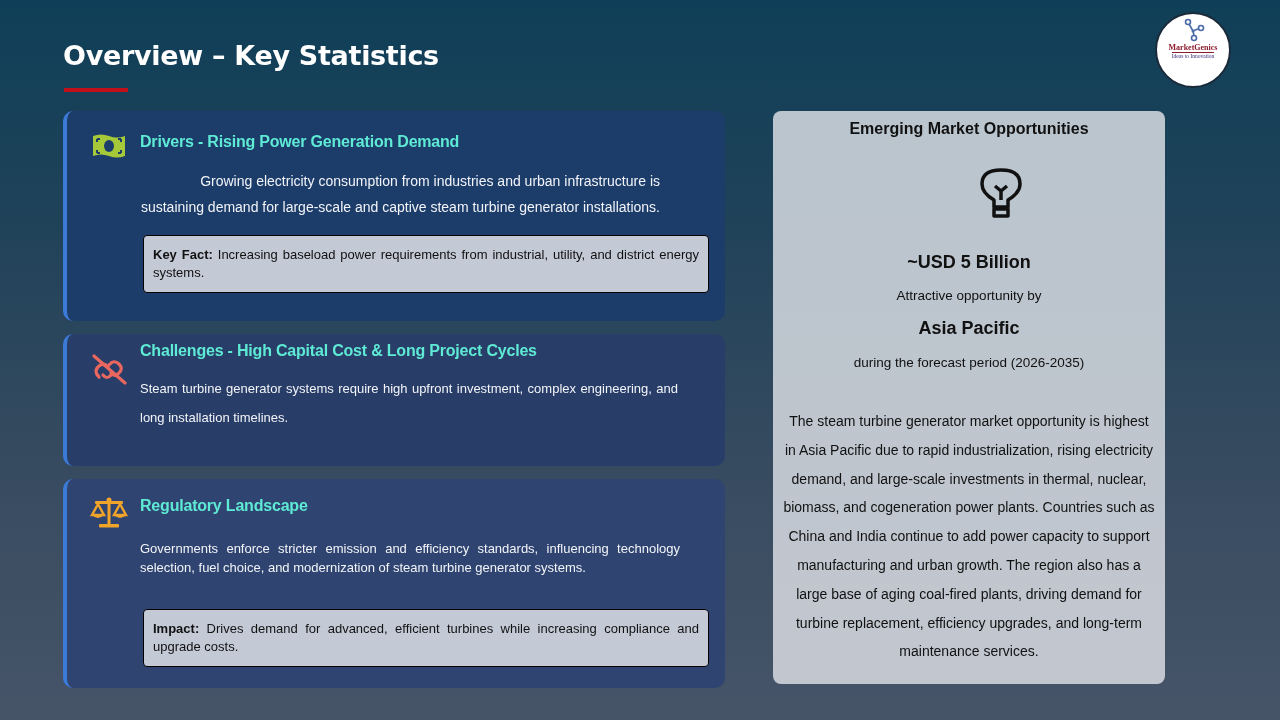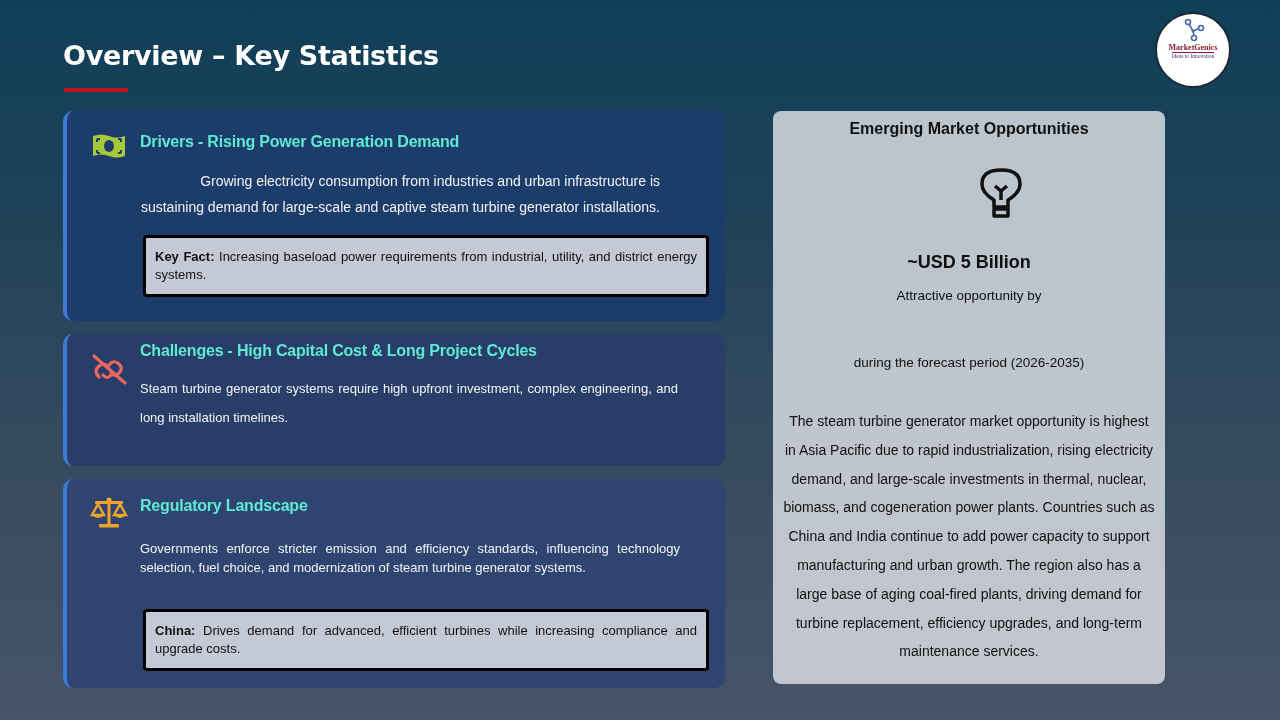--- a/index.html
+++ b/index.html
@@ -41,21 +41,21 @@
     .card-title {
       position: absolute; left: 73px; color: #5eead4;
       font-size: 16px; font-weight: bold; letter-spacing: -0.2px;
     }
     .card-body {
       position: absolute; left: 73px; color: #f2f4f8; font-size: 13px;
       text-align: justify;
     }
     .fact-box {
       position: absolute; left: 76px; width: 566px;
-      background: #c4c9d6; border: 3px solid #000000; border-radius: 4px;
+      background: #c4c9d6; border: 1px solid #000000; border-radius: 4px;
       color: #111; font-size: 13px; line-height: 18px;
       padding: 10px 9px 10px 9px; text-align: justify;
     }
     .fact-box b { font-weight: bold; }
 
     .right-panel {
       position: absolute; left: 773px; top: 111px; width: 392px; height: 573px;
       background: linear-gradient(180deg, #bac5cd 0%, #c2c6cf 100%);
       border-radius: 8px; text-align: center; color: #111;
     }
@@ -132,30 +132,31 @@
     <g fill="none" stroke="#f0a42a" stroke-width="2.4">
       <path d="M9 9 L3 20 L15 20 Z"></path>
       <path d="M31 9 L25 20 L37 20 Z"></path>
     </g>
     <path d="M3 20 Q9 26 15 20 Z" fill="#f0a42a"></path>
     <path d="M25 20 Q31 26 37 20 Z" fill="#f0a42a"></path>
   </svg>
   <div class="card-title" style="top:18px;">Regulatory Landscape</div>
   <div class="card-body" style="top:60px; width:540px; line-height:19px;">Governments enforce stricter emission and efficiency standards, influencing technology selection, fuel choice, and modernization of steam turbine generator systems.</div>
   <div class="fact-box" style="top:130px;">
-    <b>China:</b><span> Drives demand for advanced, efficient turbines while increasing compliance and upgrade costs.</span>
+    <b>Impact:</b><span> Drives demand for advanced, efficient turbines while increasing compliance and upgrade costs.</span>
   </div>
 </div>
 
 <div class="right-panel">
   <div class="rp-title">Emerging Market Opportunities</div>
   <svg class="rp-bulb" viewBox="0 0 46 54">
     <g fill="none" stroke="#111" stroke-width="3.5" stroke-linejoin="round">
       <path d="M16 40 L16 33 Q4 26 4 17 Q4 3 23 3 Q42 3 42 17 Q42 26 30 33 L30 40 Z"></path>
       <rect x="16" y="42" width="14" height="7"></rect>
       <path d="M23 33 L23 24 M17 19 L23 24 L29 19"></path>
     </g>
   </svg>
   <div class="rp-value">~USD 5 Billion</div>
   <div class="rp-sub1">Attractive opportunity  by</div>
+  <div class="rp-region">Asia Pacific</div>
   <div class="rp-sub2">during the forecast period (2026-2035)</div>
   <div class="rp-para">The steam turbine generator market opportunity  is highest in Asia Pacific due to rapid industrialization, rising electricity demand,  and large-scale investments in thermal, nuclear, biomass, and cogeneration power plants. Countries such as China and India continue to add power capacity to support manufacturing and urban growth. The region also has a large base of aging coal-fired plants, driving demand for turbine replacement, efficiency upgrades, and long-term maintenance services.</div>
 </div>
 
 </body></html>

